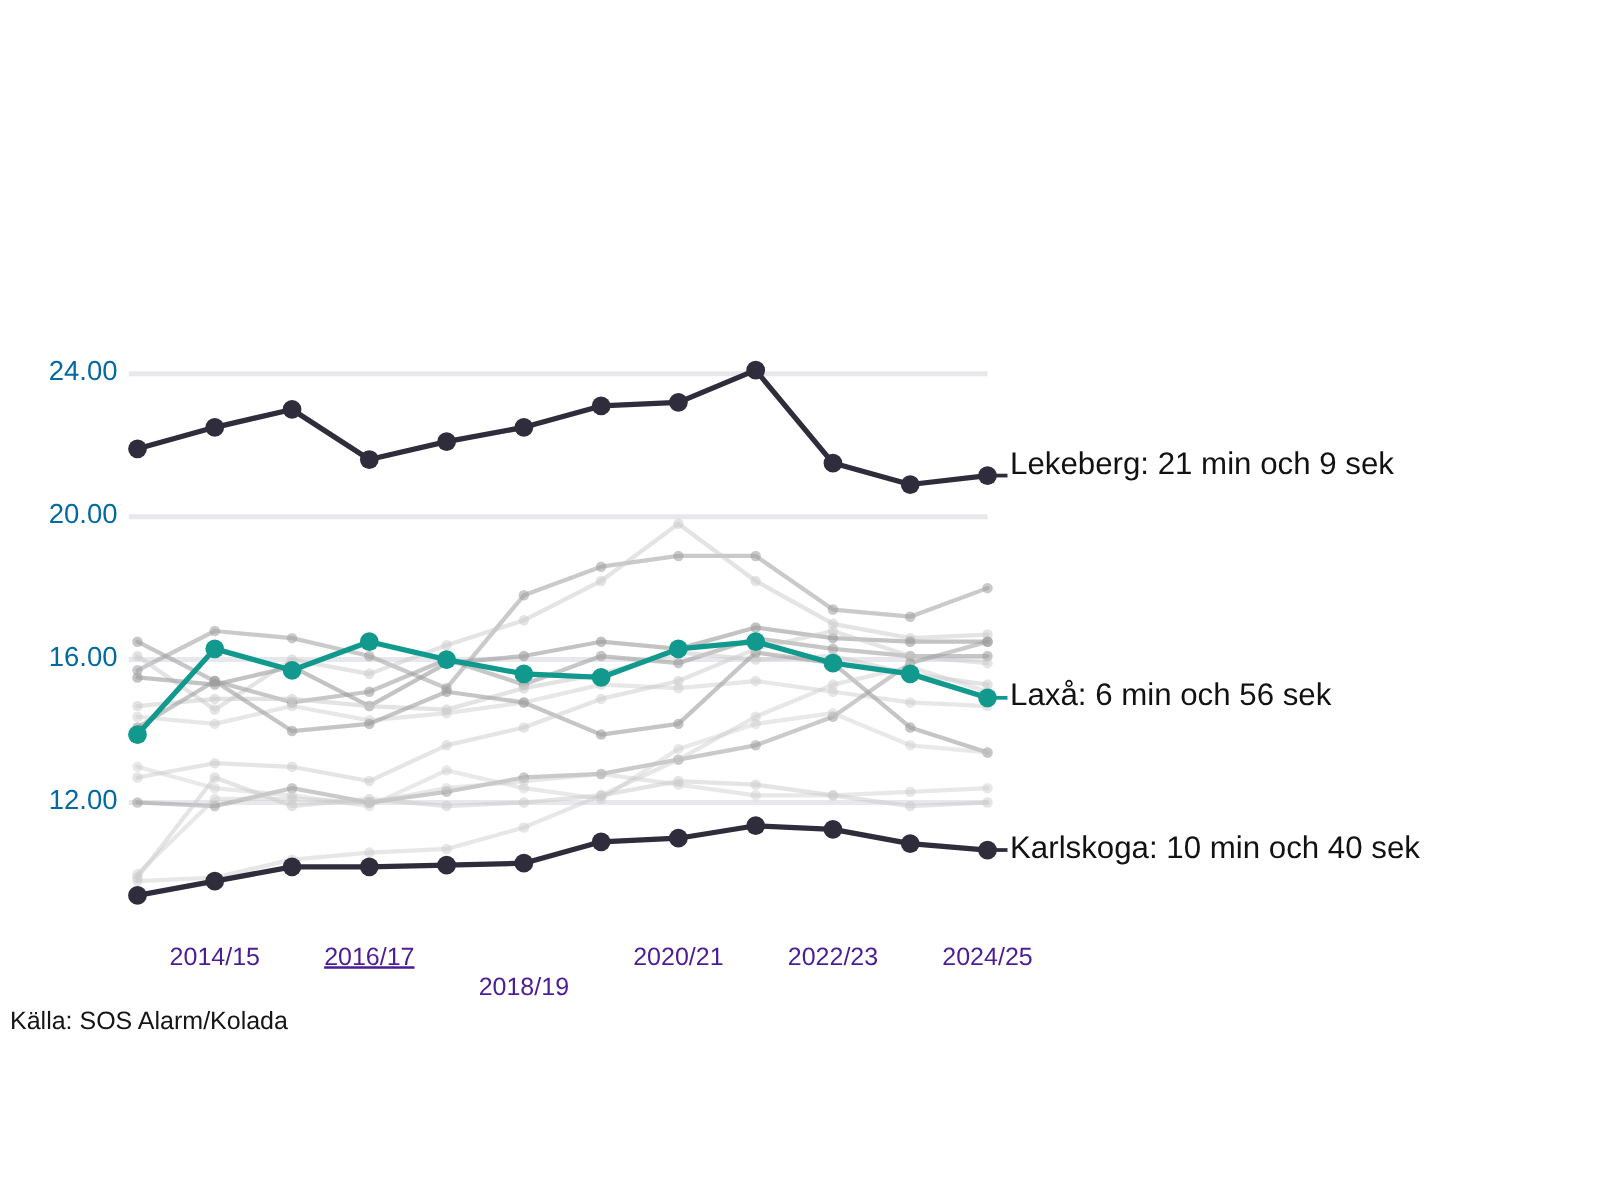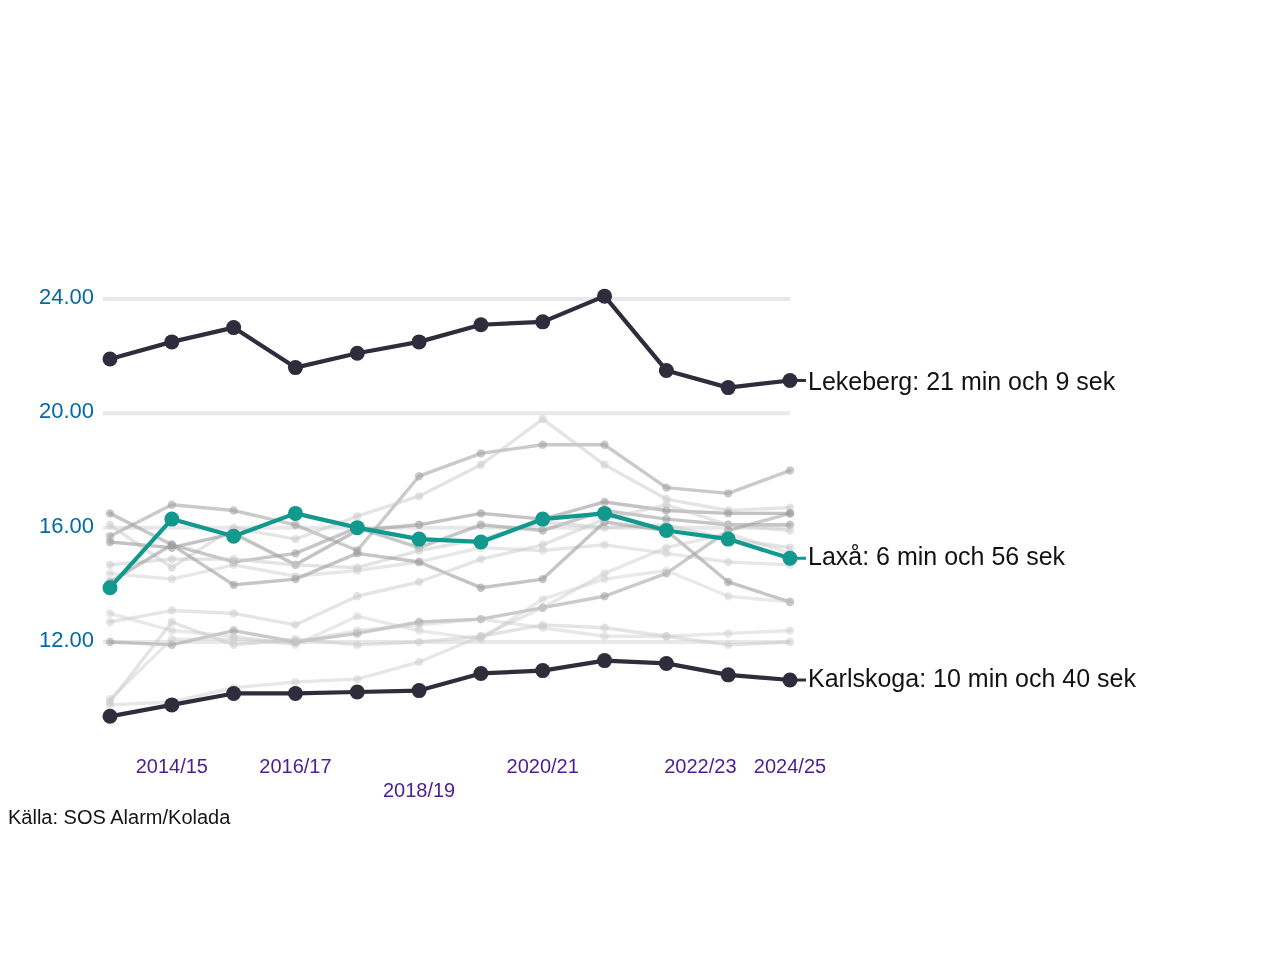--- a/index.html
+++ b/index.html
@@ -311,28 +311,28 @@
     </svg>
 
   <div id="ytick-layer">
       <div class="ytick" style="top: 284px;">24.00</div>
       <div class="ytick" style="top: 398.333px;">20.00</div>
       <div class="ytick" style="top: 512.667px;">16.00</div>
       <div class="ytick" style="top: 627px;">12.00</div>
     </div>
   <div id="xtick-layer">
       <div class="xtick" style="left: 171.818px;">2014/15</div>
-      <div class="xtick" style="left: 295.455px;">2016/17</div>
+      <div class="xtick" style="left: 295.455px; text-decoration: underline;">2016/17</div>
       <div class="xtick" style="left: 419.091px; margin-top: 24px;">2018/19</div>
       <div class="xtick" style="left: 542.727px;">2020/21</div>
-      <div class="xtick" style="left: 666.364px; margin-left: 34px;">2022/23</div>
+      <div class="xtick" style="left: 666.364px;">2022/23</div>
       <div class="xtick" style="left: 790px;">2024/25</div>
     </div>
   <div id="label-layer">
-      <div class="series-label" style="left: 808px; top: 367px;">Lekeberg: 21 min och 9 sek</div>
+      <div class="series-label" style="left: 808px; top: 357px;">Lekeberg: 21 min och 9 sek</div>
       <div class="series-label" style="left: 808px; top: 542.251px;">Laxå: 6 min och 56 sek</div>
       <div class="series-label" style="left: 808px; top: 664.016px;">Karlskoga: 10 min och 40 sek</div>
     </div>
 
   <div class="source">Källa: SOS Alarm/Kolada</div>
 
 
 </div>
 
 </body></html>

